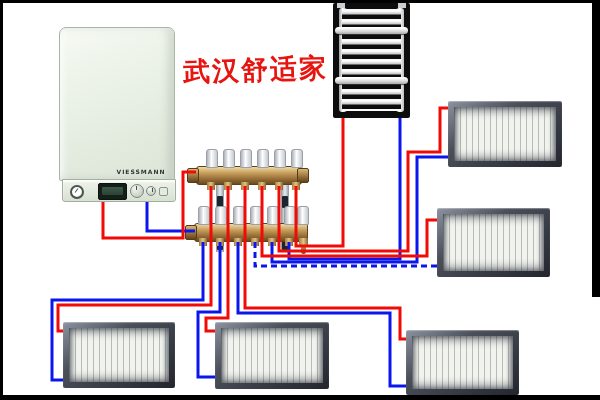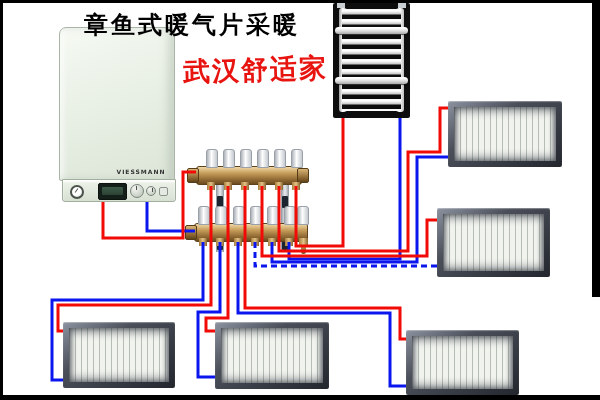--- a/index.html
+++ b/index.html
@@ -95,21 +95,20 @@
   .edge-top{left:0;top:0;width:600px;height:3px;}
   .edge-left{left:0;top:0;width:3px;height:400px;}
   .edge-bottom{left:0;top:395px;width:600px;height:5px;}
   .edge-right{left:592px;top:0;width:8px;height:297px;}
 </style>
 </head>
 <body>
 
 <div id="screen">
 
-  <div class="title">章鱼式暖气片采暖</div>
   <div class="watermark">武汉舒适家</div>
 
   <div class="boiler">
     <div class="boiler-logo">VIESSMANN</div>
   </div>
   <div class="boiler-panel">
     <div class="gauge"></div>
     <div class="lcd"></div>
     <div class="knob"></div>
     <div class="knob small"></div>

